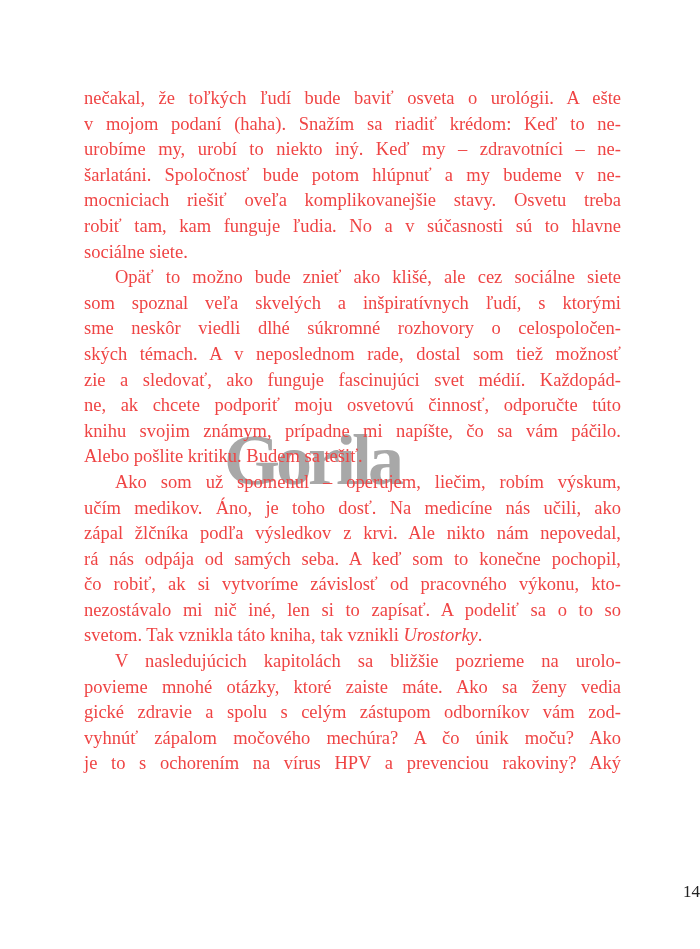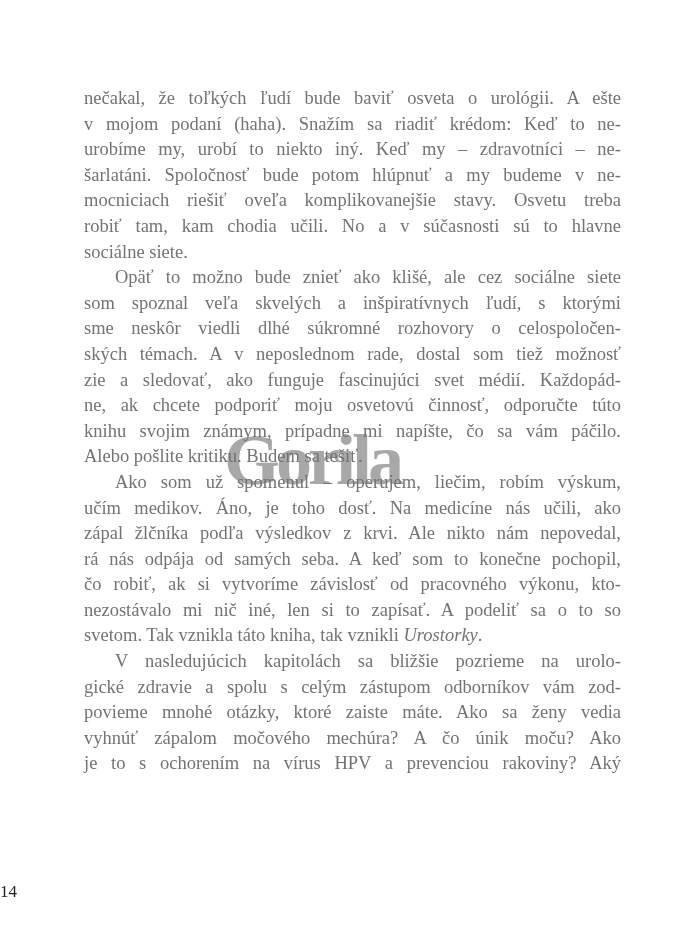--- a/index.html
+++ b/index.html
@@ -49,41 +49,41 @@
   }
   .line.first-indent {
     text-indent: 31px;
   }
   .line em { font-style: italic; }
   .pagenum {
     position: absolute;
     left: 0;
     top: 881px;
     width: 700px;
-    text-align: left;
+    text-align: right;
     z-index: 1;
     color: #222222;
     font-size: 17px;
     line-height: 22px;
   }
 </style>
 </head>
 <body>
 
 <div class="page">
   <div class="watermark" style="color: rgb(168, 168, 168);">Gorila</div>
 
-  <div class="textblock" id="textblock" style="color: #737373;">
+  <div class="textblock" id="textblock" style="color: #ef4444;">
       <div class="paragraph">
         <div class="line">nečakal, že toľkých ľudí bude baviť osveta o urológii. A ešte</div>
         <div class="line">v mojom podaní (haha). Snažím sa riadiť krédom: Keď to ne-</div>
         <div class="line">urobíme my, urobí to niekto iný. Keď my – zdravotníci – ne-</div>
         <div class="line">šarlatáni. Spoločnosť bude potom hlúpnuť a my budeme v ne-</div>
         <div class="line">mocniciach riešiť oveľa komplikovanejšie stavy. Osvetu treba</div>
-        <div class="line">robiť tam, kam chodia učili. No a v súčasnosti sú to hlavne</div>
+        <div class="line">robiť tam, kam funguje ľudia. No a v súčasnosti sú to hlavne</div>
         <div class="line flush">sociálne siete.</div>
       </div>
       <div class="paragraph">
         <div class="line first-indent">Opäť to možno bude znieť ako klišé, ale cez sociálne siete</div>
         <div class="line">som spoznal veľa skvelých a inšpiratívnych ľudí, s ktorými</div>
         <div class="line">sme neskôr viedli dlhé súkromné rozhovory o celospoločen-</div>
         <div class="line">ských témach. A v neposlednom rade, dostal som tiež možnosť</div>
         <div class="line">zie a sledovať, ako funguje fascinujúci svet médií. Každopád-</div>
         <div class="line">ne, ak chcete podporiť moju osvetovú činnosť, odporučte túto</div>
         <div class="line">knihu svojim známym, prípadne mi napíšte, čo sa vám páčilo.</div>
@@ -93,21 +93,21 @@
         <div class="line first-indent">Ako som už spomenul – operujem, liečim, robím výskum,</div>
         <div class="line">učím medikov. Áno, je toho dosť. Na medicíne nás učili, ako</div>
         <div class="line">zápal žlčníka podľa výsledkov z krvi. Ale nikto nám nepovedal,</div>
         <div class="line">rá nás odpája od samých seba. A keď som to konečne pochopil,</div>
         <div class="line">čo robiť, ak si vytvoríme závislosť od pracovného výkonu, kto-</div>
         <div class="line">nezostávalo mi nič iné, len si to zapísať. A podeliť sa o to so</div>
         <div class="line flush">svetom. Tak vznikla táto kniha, tak vznikli <em>Urostorky</em>.</div>
       </div>
       <div class="paragraph">
         <div class="line first-indent">V nasledujúcich kapitolách sa bližšie pozrieme na urolo-</div>
+        <div class="line">povieme mnohé otázky, ktoré zaiste máte. Ako sa ženy vedia</div>
         <div class="line">gické zdravie a spolu s celým zástupom odborníkov vám zod-</div>
-        <div class="line">povieme mnohé otázky, ktoré zaiste máte. Ako sa ženy vedia</div>
         <div class="line">vyhnúť zápalom močového mechúra? A čo únik moču? Ako</div>
         <div class="line">je to s ochorením na vírus HPV a prevenciou rakoviny? Aký</div>
       </div>
     </div>
 
   <div class="pagenum">14</div>
 </div>
 
 </body></html>

